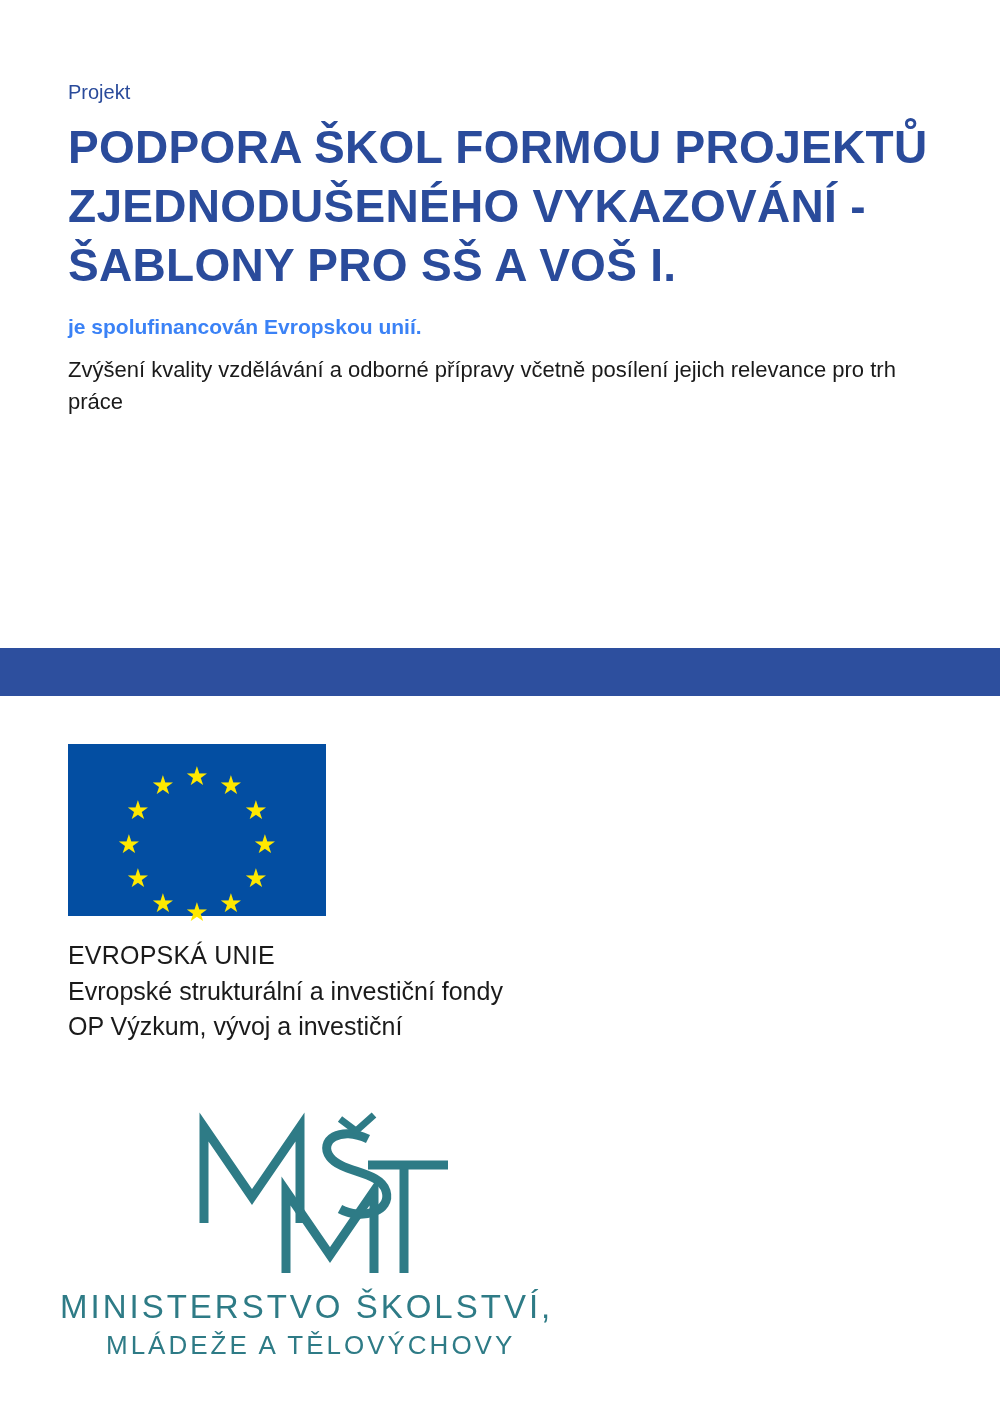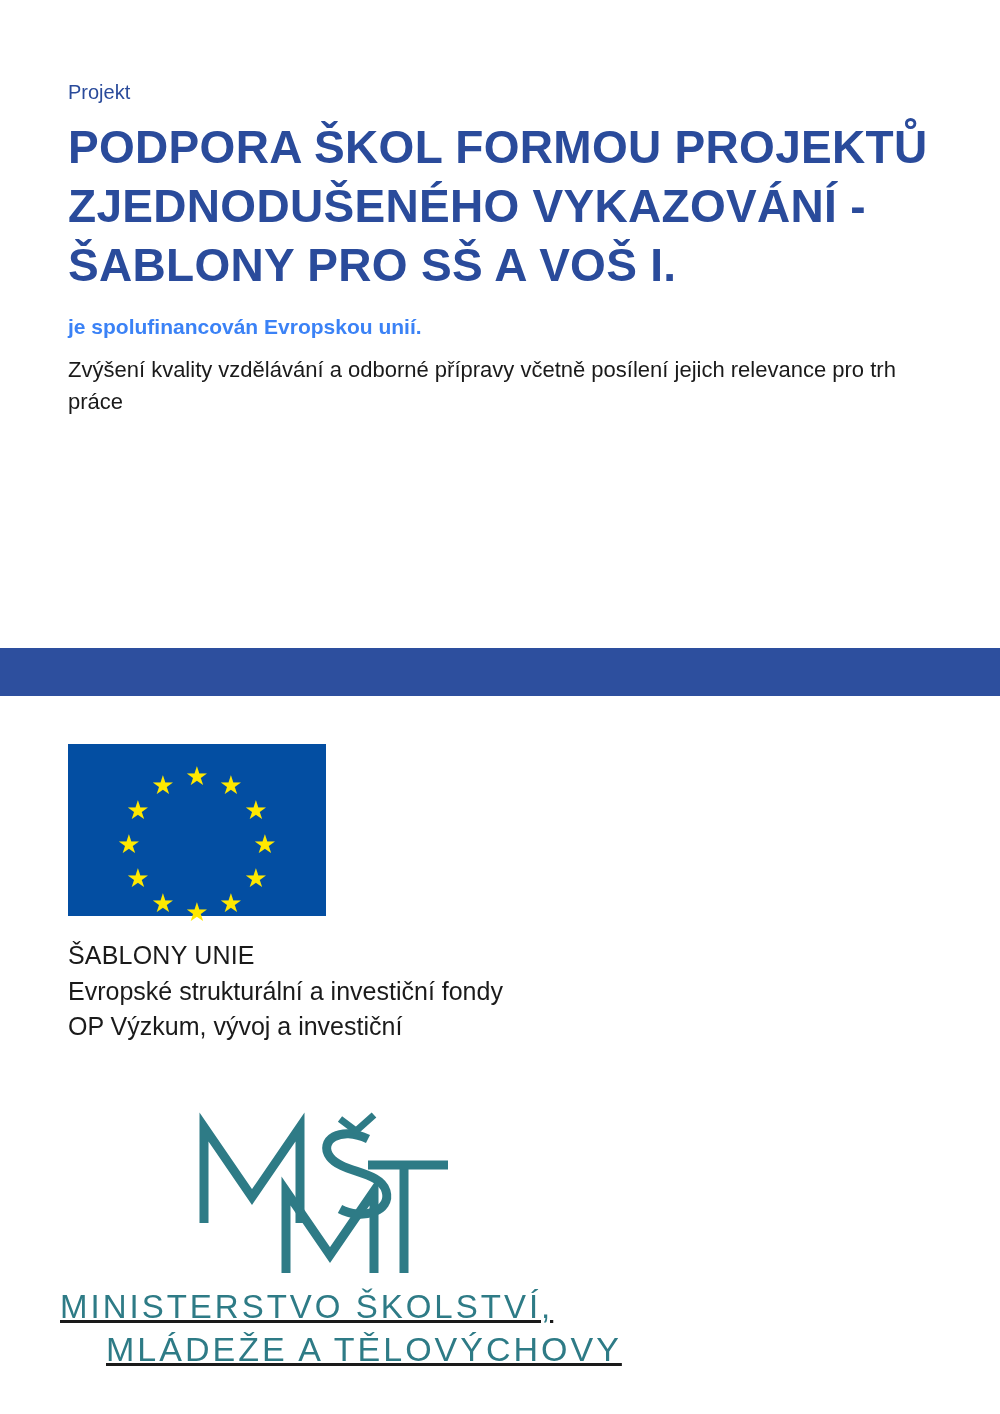--- a/index.html
+++ b/index.html
@@ -112,41 +112,40 @@
   .eu-caption .line1 { letter-spacing: 0.2px; }
   .eu-caption .line2 { }
   .eu-caption .line3 { }
 
   
   .msmt {
     position: absolute;
     left: 60px;
     top: 1105px;
     width: 560px;
-    text-decoration: underline;
   }
   .msmt-mark {
     position: relative;
     left: 130px;
     width: 300px;
     height: 175px;
   }
   .msmt-text {
     margin-top: 8px;
     color: #2e7b86;
     text-align: left;
   }
   .msmt-line1 {
     font-size: 33px;
     letter-spacing: 3.0px;
     color: #2e7b86;
     white-space: nowrap;
   }
   .msmt-line2 {
-    font-size: 34px;
+    font-size: 26px;
     letter-spacing: 3.0px;
     color: #2e7b86;
     margin-top: 4px;
     margin-left: 46px;
     white-space: nowrap;
   }
 </style>
 </head>
 <body>
 
@@ -196,21 +195,21 @@
       <div class="star" style="left:70px; top:66px;">
           <span>★</span>
         </div>
       <div class="star" style="left:95px; top:41px;">
           <span>★</span>
         </div>
     </div>
   </div>
 
   <div class="eu-caption">
-    <div class="line1">ŠABLONY UNIE</div>
+    <div class="line1">EVROPSKÁ UNIE</div>
     <div class="line2">Evropské strukturální a investiční fondy</div>
     <div class="line3">OP Výzkum, vývoj a investiční</div>
   </div>
 
   <div class="msmt">
     <div class="msmt-mark">
       <svg width="300" height="175" viewBox="0 0 300 175" xmlns="http://www.w3.org/2000/svg">
         <g fill="none" stroke="#2e7b86" stroke-width="9" stroke-linecap="butt" stroke-linejoin="miter">
 
           <path d="M14 118 L14 22 L62 92 L110 22 L110 118"></path>

